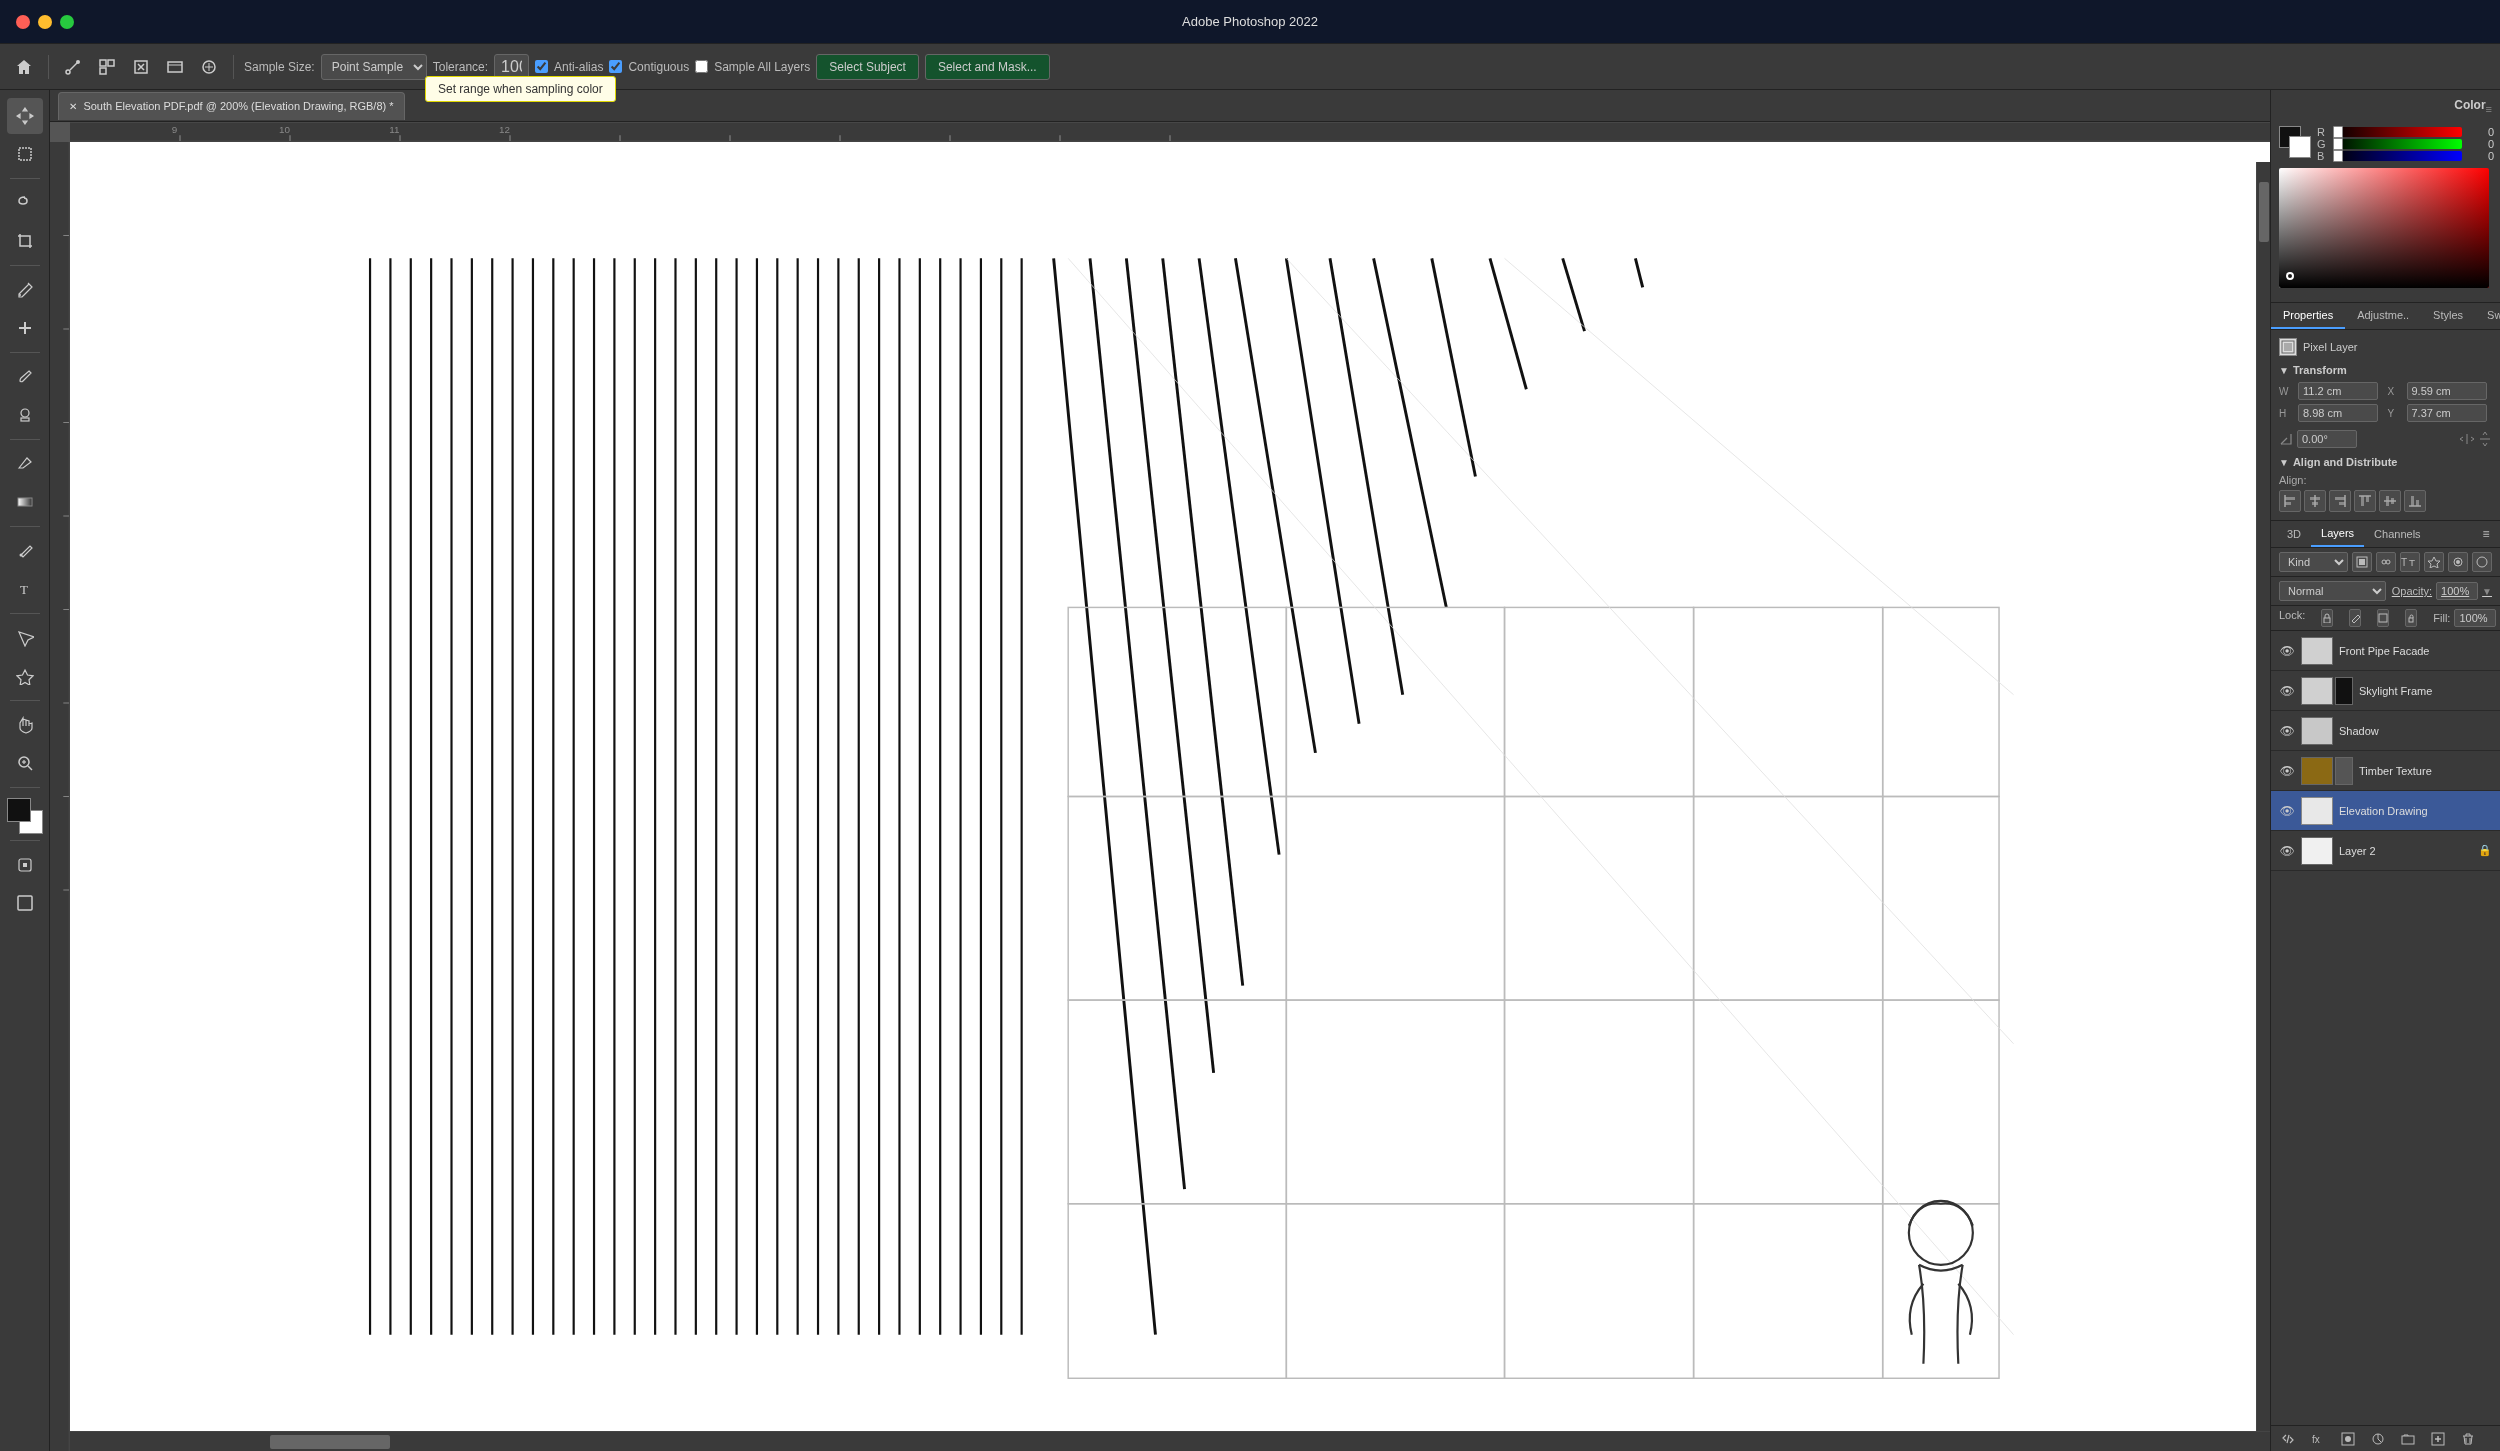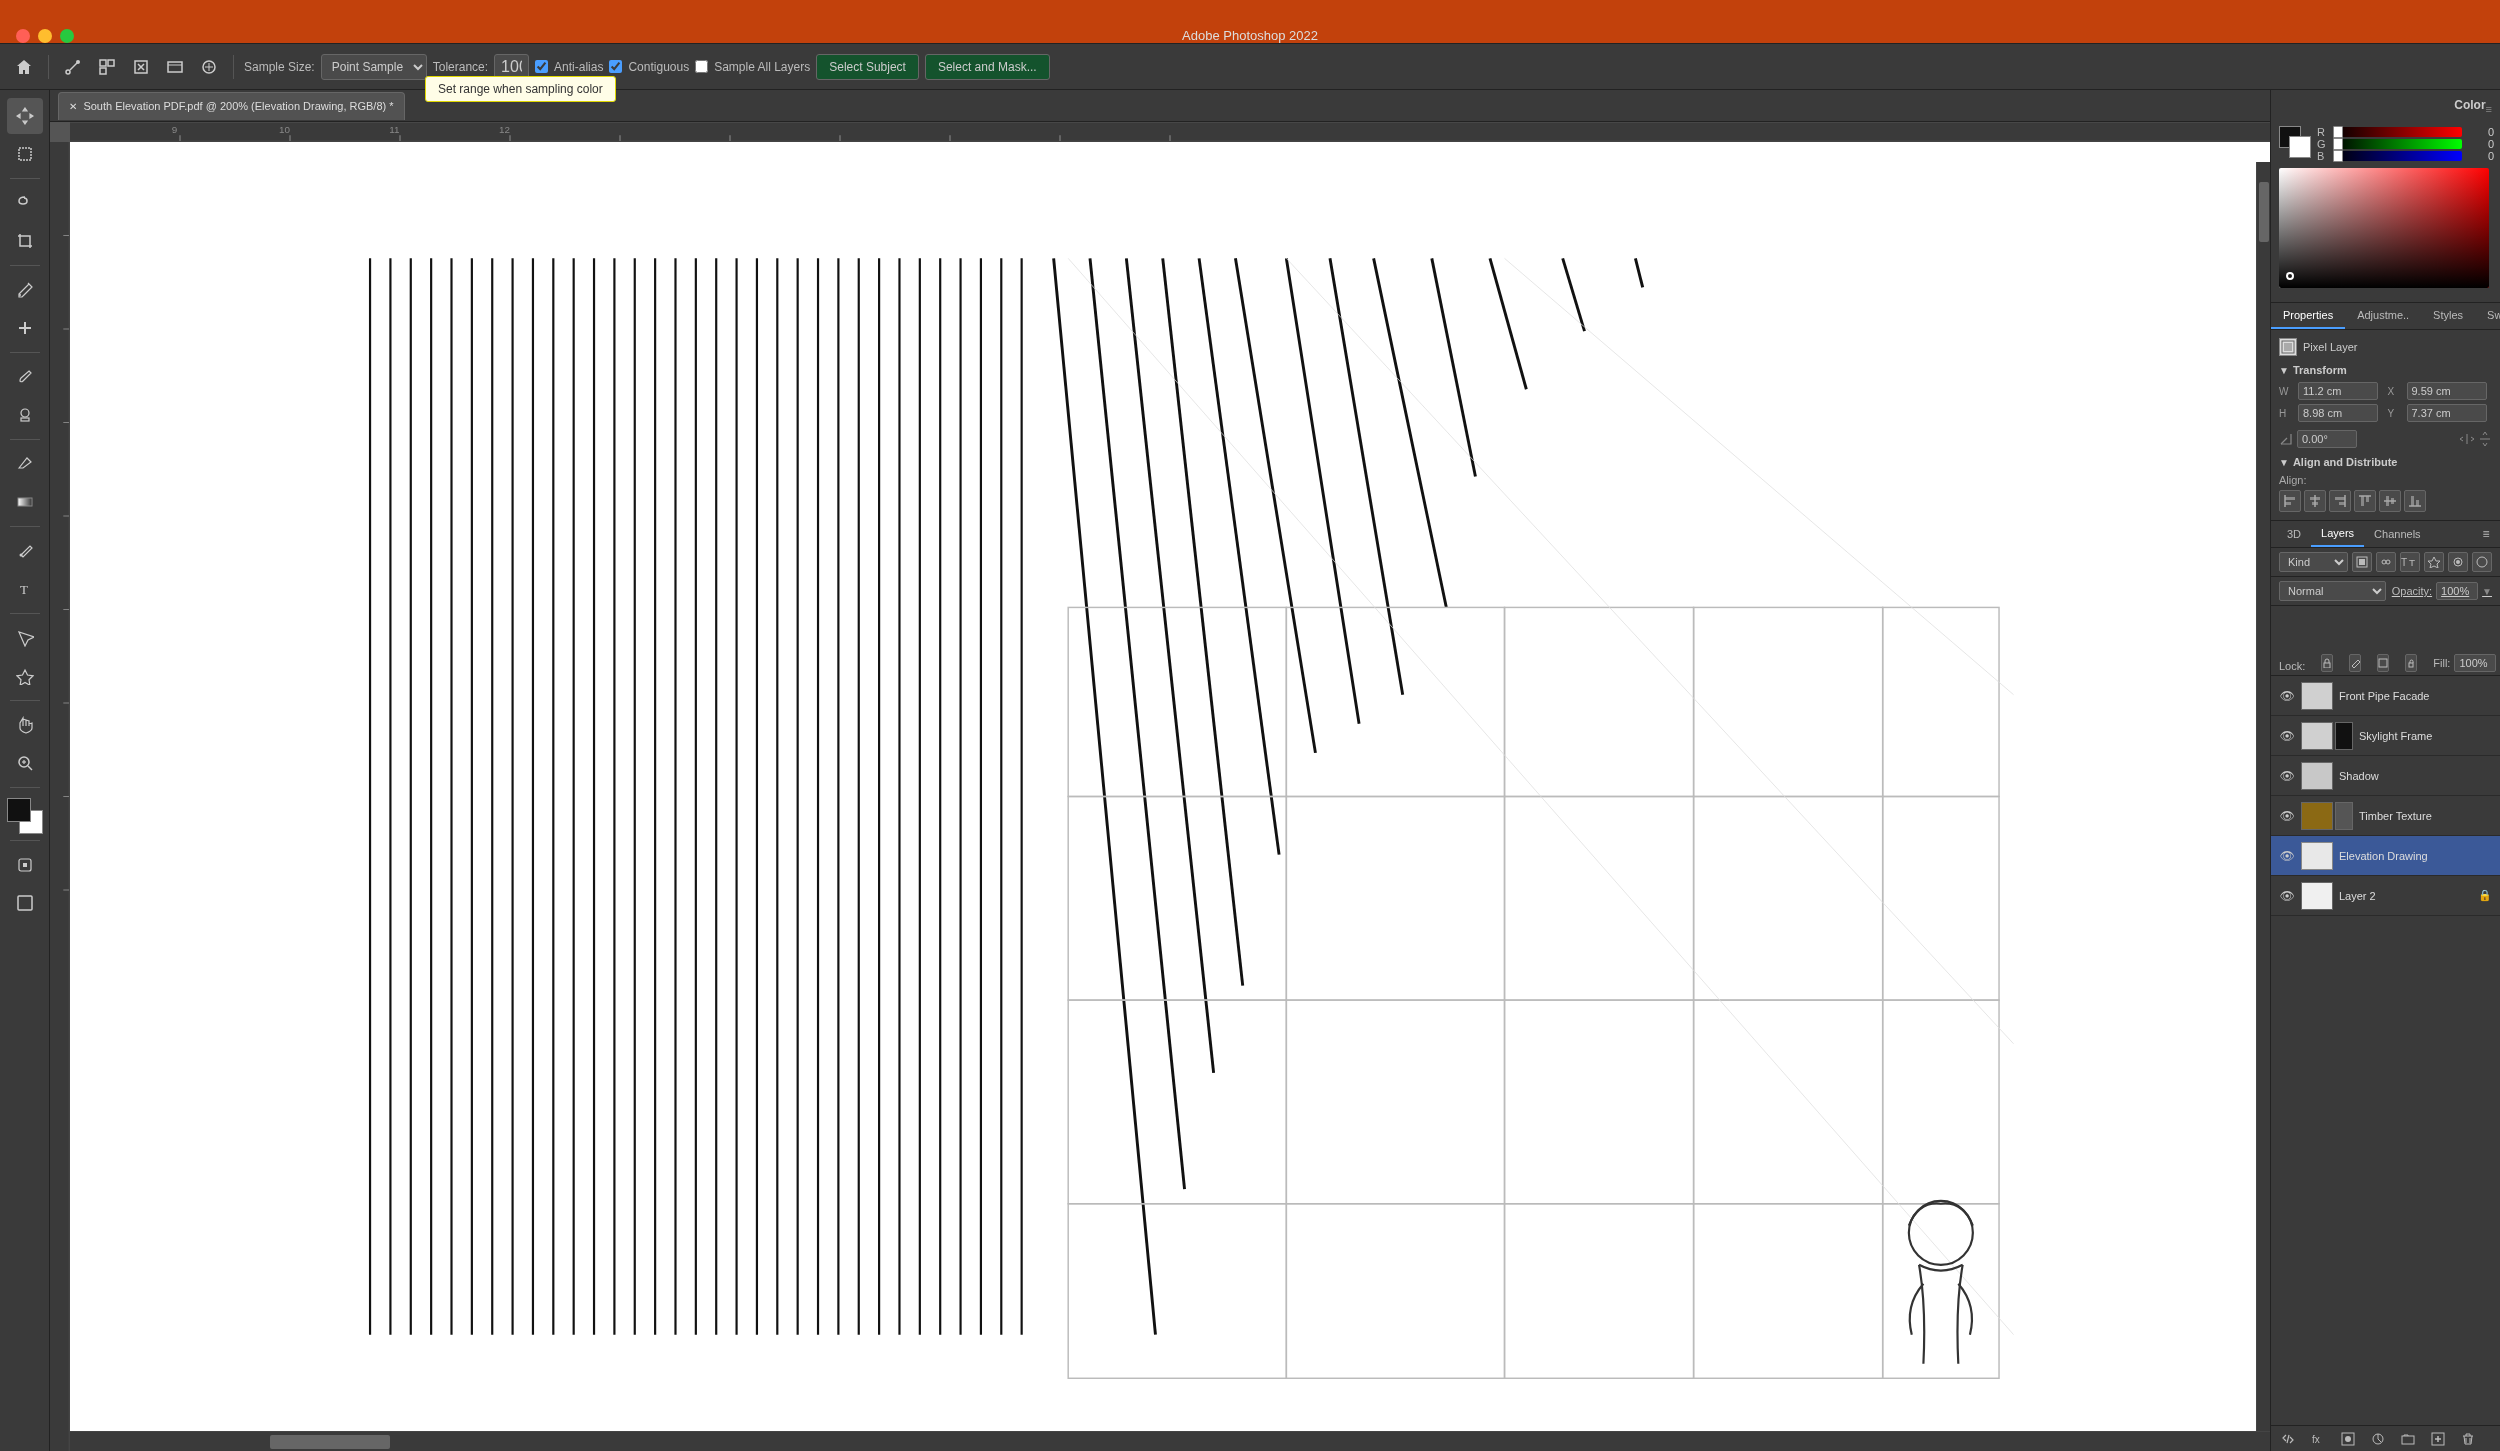--- a/index.html
+++ b/index.html
@@ -1,21 +1,21 @@
 <!DOCTYPE html>
 <html><head>
   <meta charset="utf-8">
   <style>
     * { margin: 0; padding: 0; box-sizing: border-box; }
     body { width: 2500px; height: 1451px; background: #2d2d2d; font-family: -apple-system, 'Helvetica Neue', Arial, sans-serif; font-size: 12px; color: #ccc; overflow: hidden; }
 
     
     #titlebar {
-      width: 100%; height: 44px; background: #c2410c;
-      display: flex; align-items: flex-end; justify-content: center;
+      width: 100%; height: 44px; background: #0f172a;
+      display: flex; align-items: center; justify-content: center;
       border-bottom: 1px solid #222;
       position: relative;
     }
     #titlebar .traffic-lights { position: absolute; left: 16px; display: flex; gap: 8px; }
     .tl { width: 14px; height: 14px; border-radius: 50%; }
     .tl.red { background: #ff5f56; }
     .tl.yellow { background: #ffbd2e; }
     .tl.green { background: #27c93f; }
     #titlebar .title { font-size: 13px; color: #ddd; }
 
@@ -158,21 +158,21 @@
     .layers-tab-spacer { flex: 1; }
     .layers-panel-icon { width: 16px; height: 16px; display: flex; align-items: center; justify-content: center; color: #bbb; cursor: pointer; font-size: 12px; }
     #layers-toolbar { display: flex; align-items: center; gap: 4px; padding: 4px 8px; border-bottom: 1px solid #222; }
     .kind-select { background: #4a4a4a; border: 1px solid #666; color: #ccc; padding: 2px 4px; border-radius: 2px; font-size: 11px; flex: 1; }
     .layer-icon-btn { width: 20px; height: 20px; background: #4a4a4a; border: 1px solid #666; border-radius: 2px; cursor: pointer; display: flex; align-items: center; justify-content: center; color: #bbb; font-size: 11px; }
     #blend-row { display: flex; align-items: center; gap: 6px; padding: 4px 8px; border-bottom: 1px solid #222; font-size: 11px; }
     .blend-select { background: #4a4a4a; border: 1px solid #666; color: #ccc; padding: 2px 4px; border-radius: 2px; font-size: 11px; flex: 1; }
     .opacity-row { display: flex; align-items: center; gap: 4px; text-decoration: underline; }
     .opacity-label { color: #bbb; }
     .opacity-input { background: #4a4a4a; border: 1px solid #666; color: #ccc; padding: 2px 4px; border-radius: 2px; font-size: 11px; width: 42px; }
-    #lock-row { display: flex; align-items: flex-end; gap: 16px; padding: 3px 8px; border-bottom: 1px solid #222; font-size: 11px; margin-top: 45px; }
+    #lock-row { display: flex; align-items: flex-start; gap: 16px; padding: 3px 8px; border-bottom: 1px solid #222; font-size: 11px; }
     .lock-label { color: #bbb; }
     .lock-icon-btn { width: 18px; height: 18px; background: #4a4a4a; border: 1px solid #666; border-radius: 2px; cursor: pointer; display: flex; align-items: center; justify-content: center; color: #bbb; font-size: 10px; }
     .fill-row { display: flex; align-items: center; gap: 4px; margin-left: auto; }
     .fill-label { color: #bbb; }
     .fill-input { background: #4a4a4a; border: 1px solid #666; color: #ccc; padding: 2px 4px; border-radius: 2px; font-size: 11px; width: 42px; }
 
     
     #layers-list { flex: 1; overflow-y: auto; }
     .layer-item {
       display: flex; align-items: center; gap: 6px;

